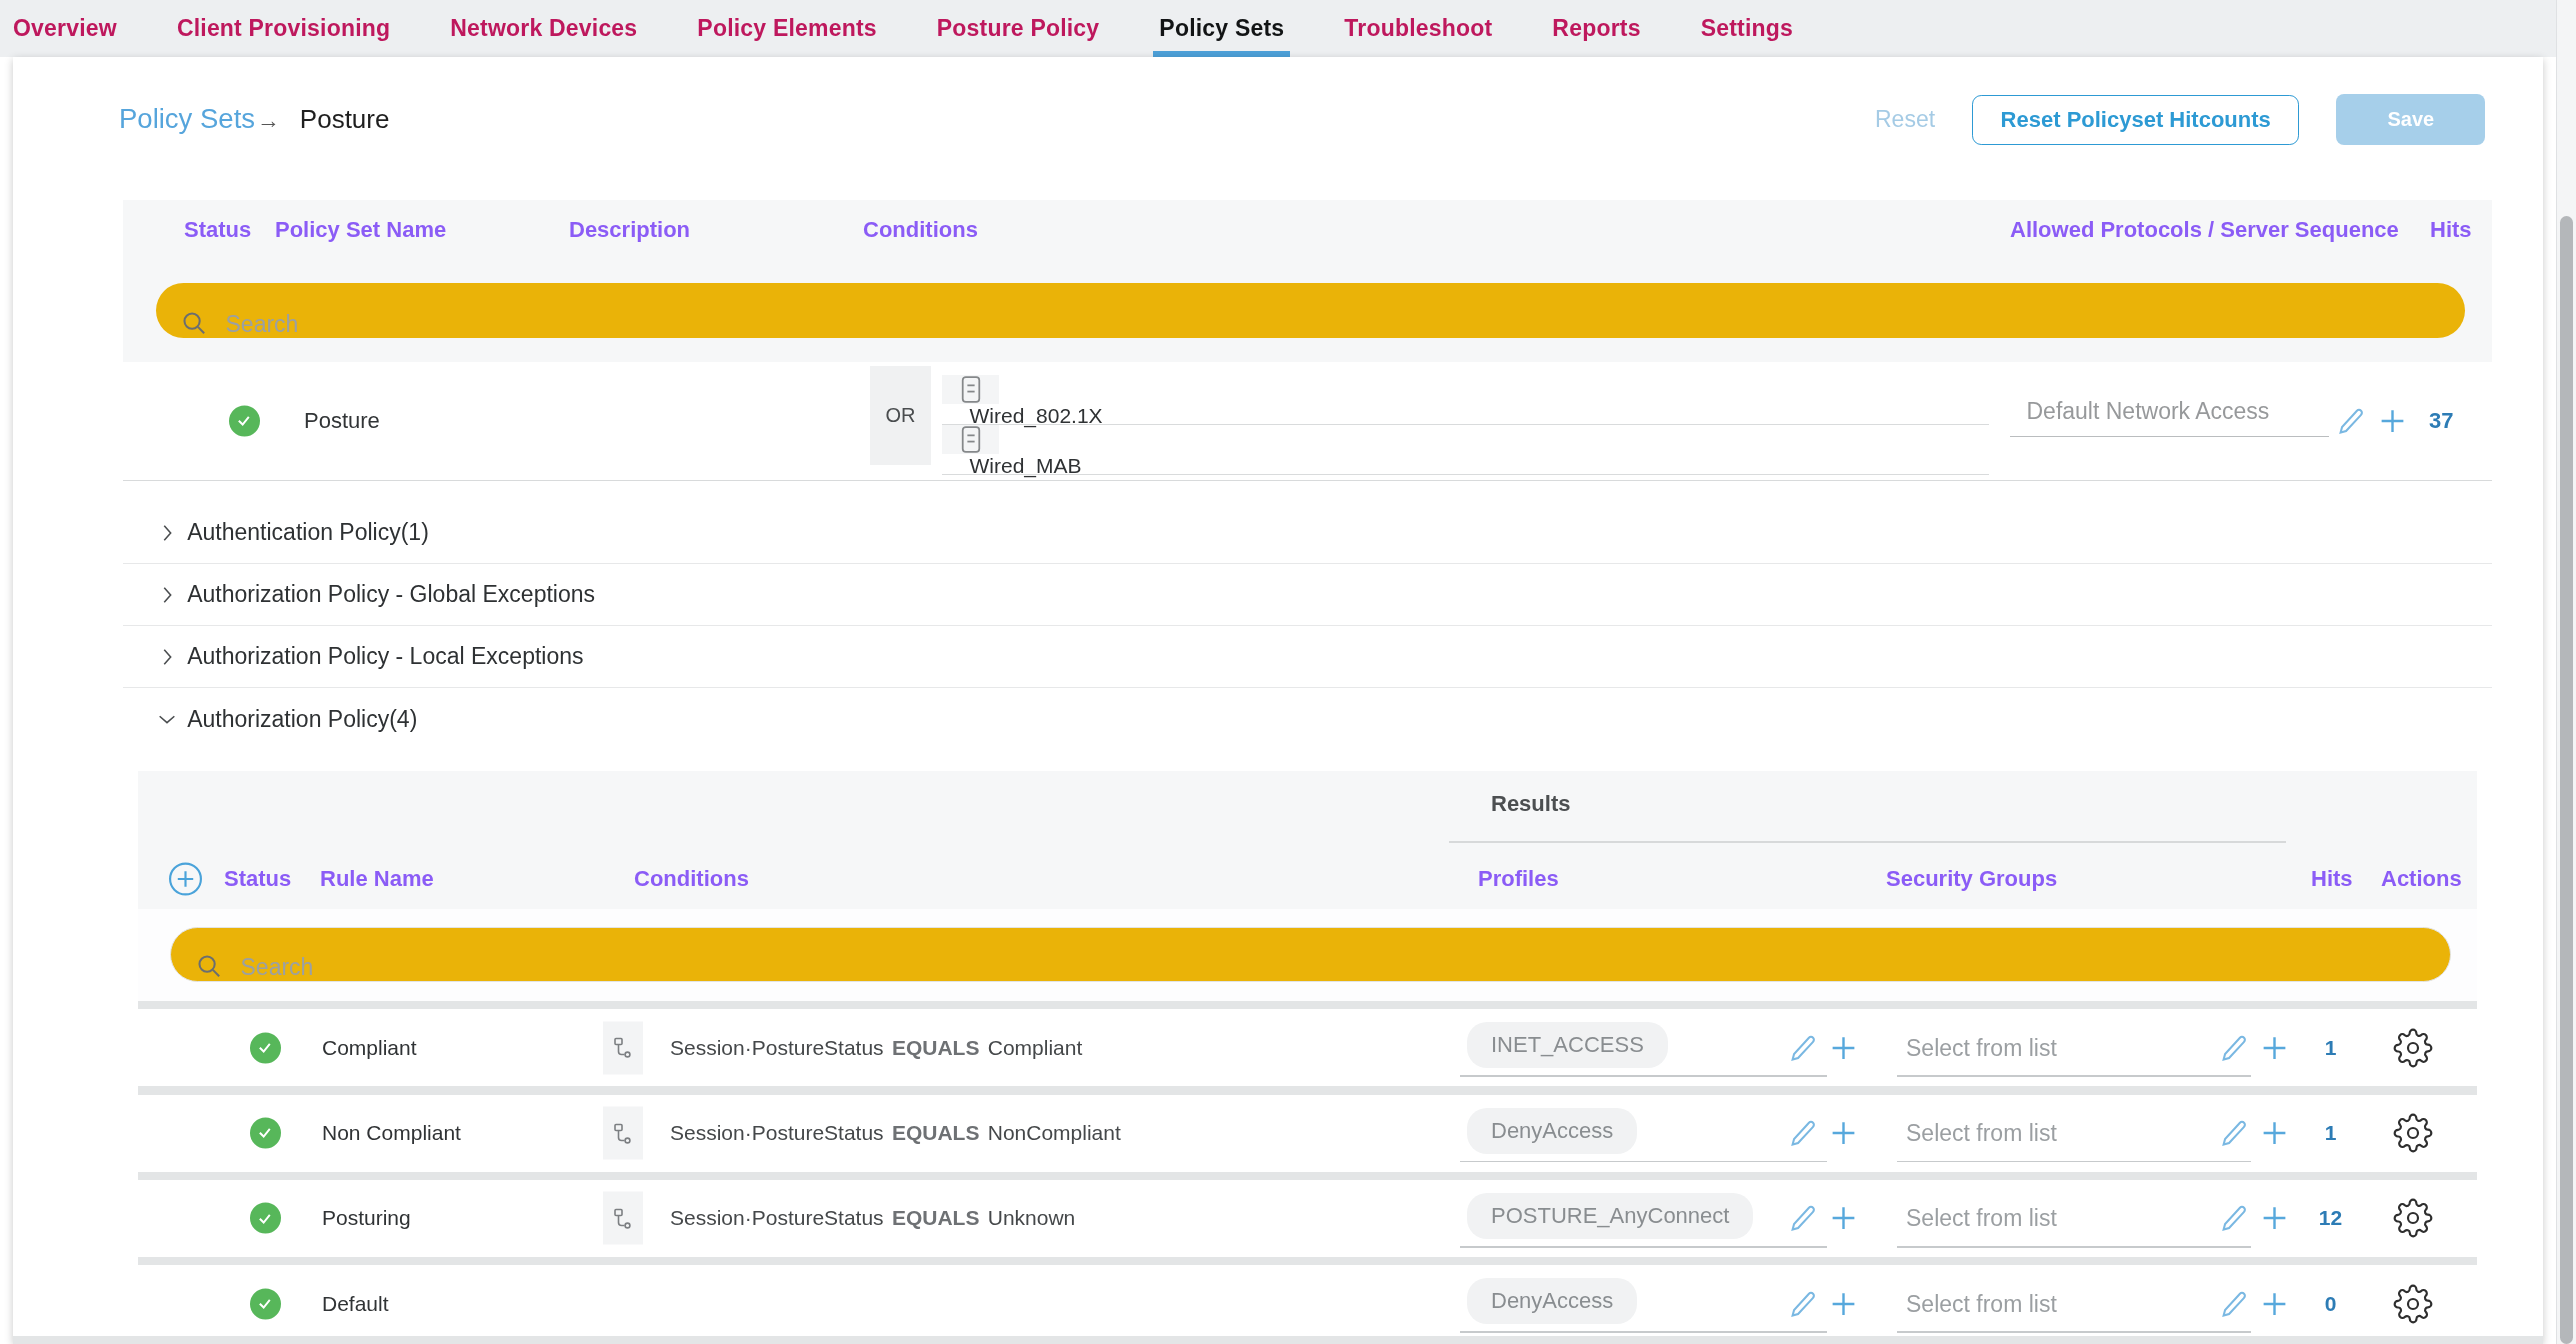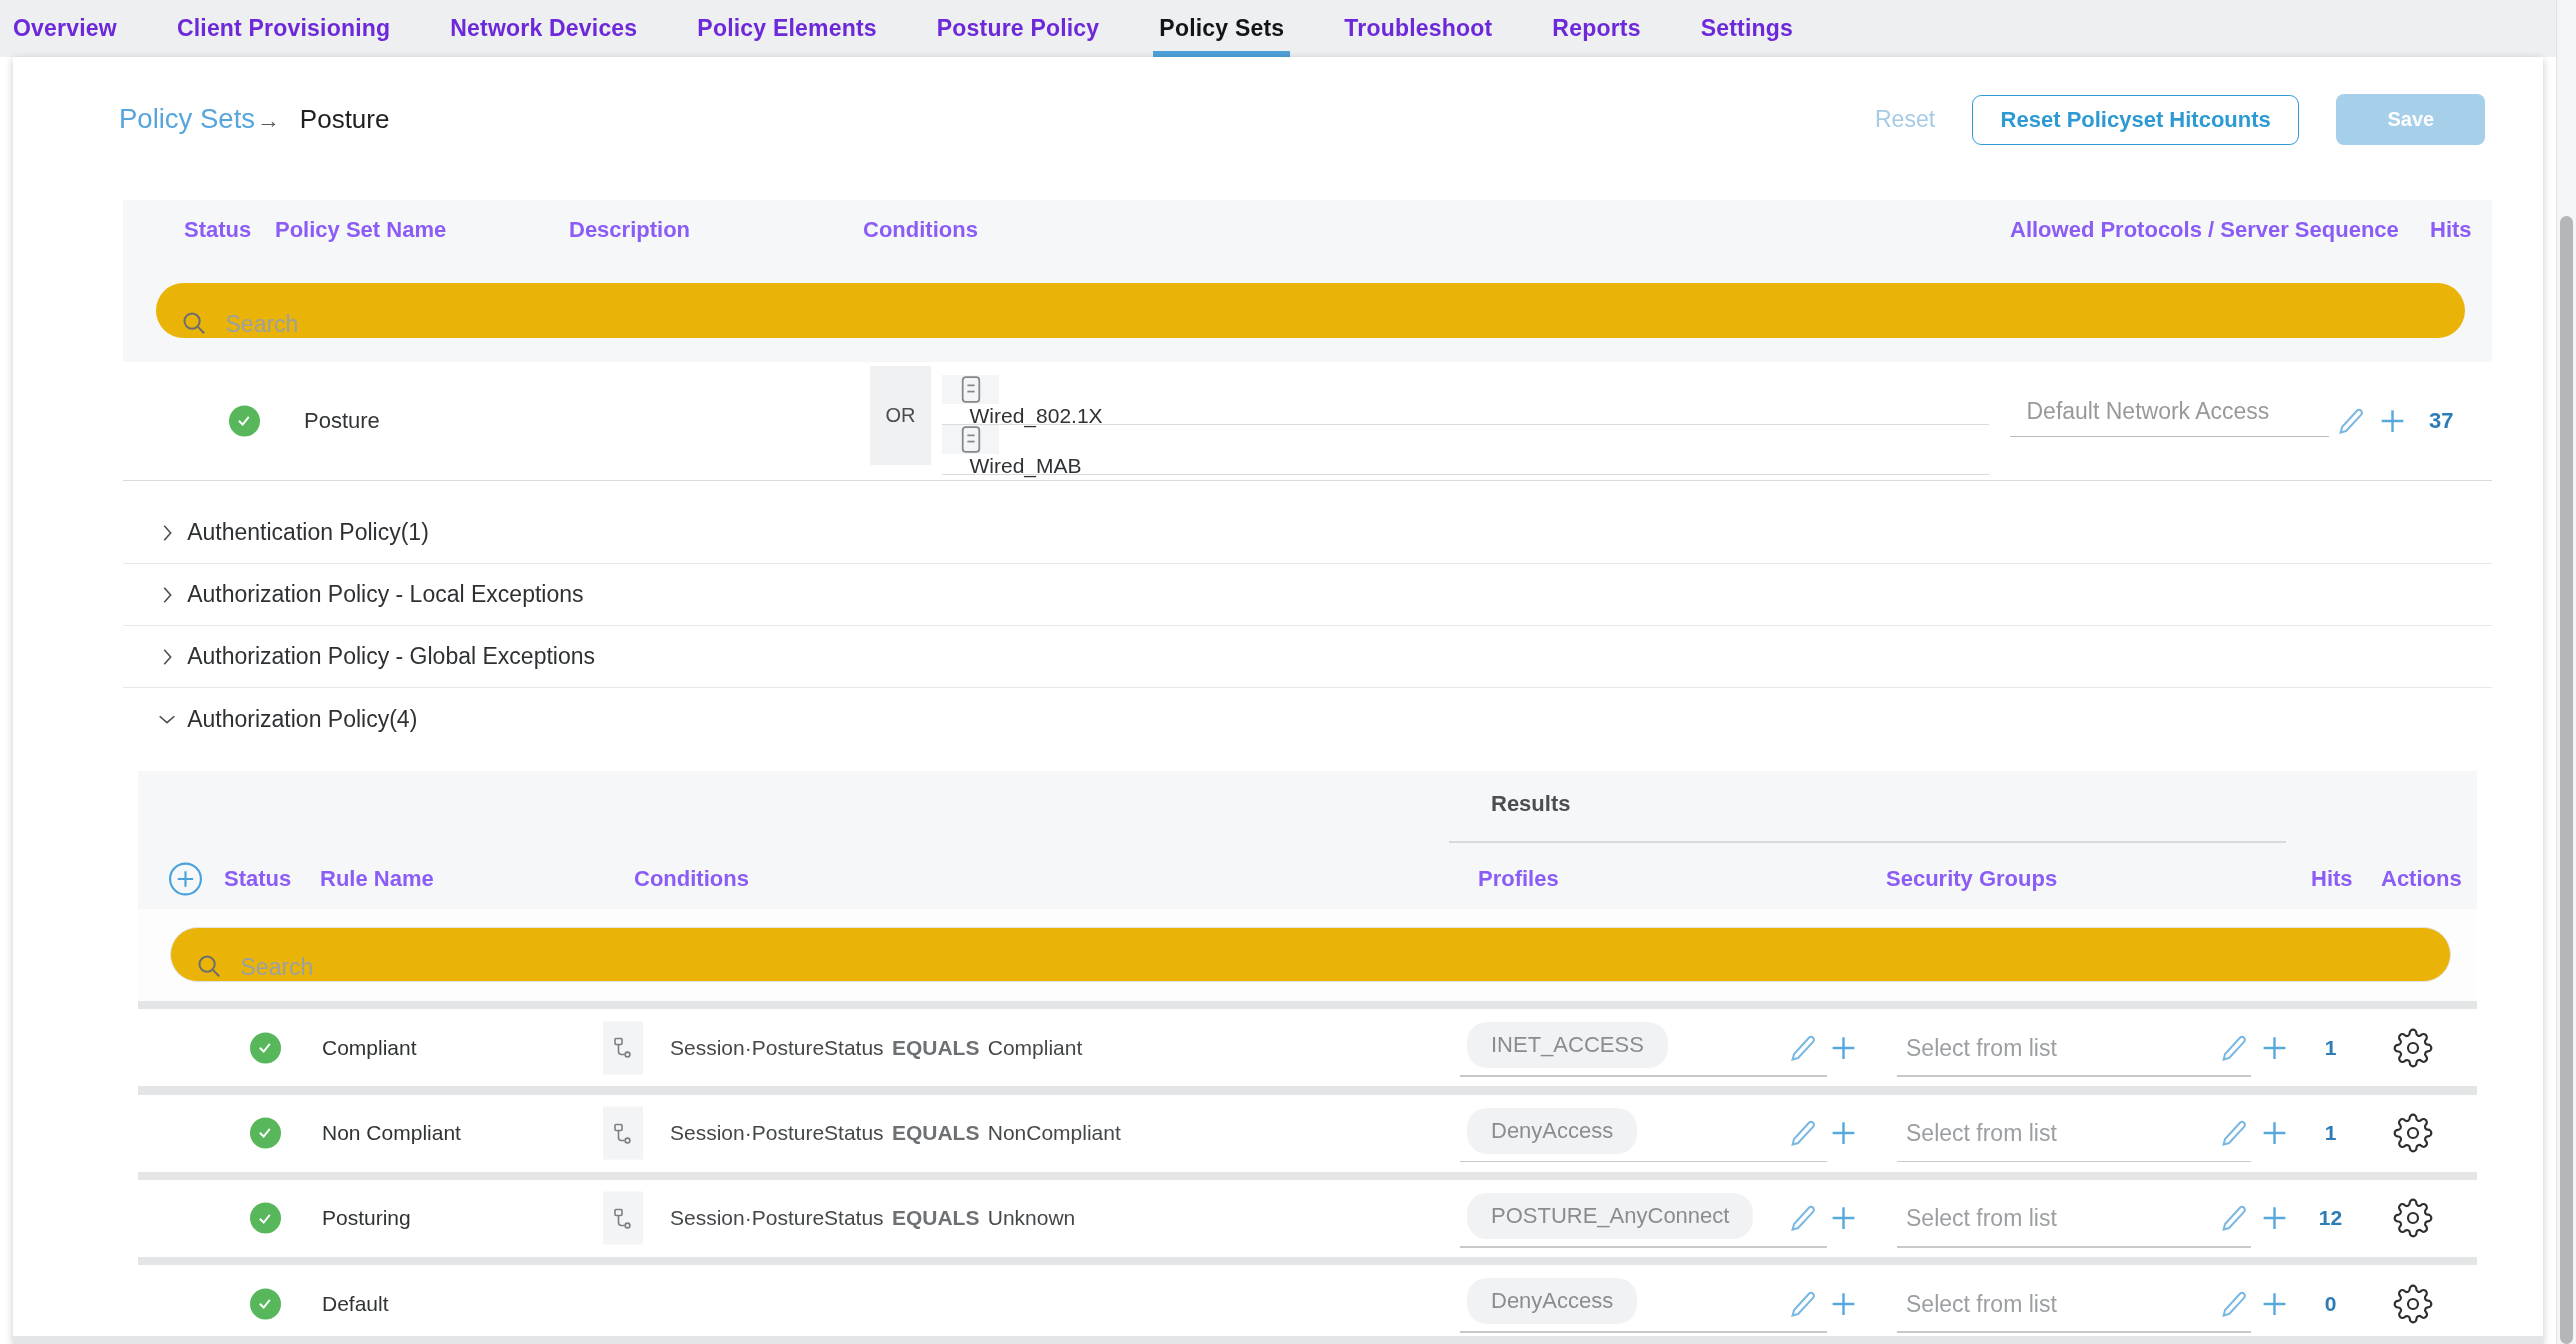--- a/index.html
+++ b/index.html
@@ -4,21 +4,21 @@
 <style>
   * { margin:0; padding:0; box-sizing:border-box; }
   html,body { background:#fff; }
   .screen{ position:relative; width:2576px; height:1344px; overflow:hidden;
            font-family:"Liberation Sans", sans-serif; background:#fff; }
 
   
   .topnav{ position:absolute; top:0; left:0; width:2576px; height:57px;
            background:#edeff1; display:flex; align-items:stretch; padding-left:13px; }
   .tab{ display:flex; align-items:center; padding:0 30px; font-size:23px; font-weight:700;
-        color:#6d28d9; cursor:pointer; position:relative; letter-spacing:0.2px; }
+        color:#be185d; cursor:pointer; position:relative; letter-spacing:0.2px; }
   .tab:first-child{ padding-left:0; }
   .tab.active{ color:#121415; }
   .tab.active::after{ content:""; position:absolute; left:24px; right:24px; bottom:0; height:6.4px; background:#4da0d8; }
   .tab:first-child.active::after{ left:0; }
 
   
   .sb-track{ position:absolute; top:0; right:0; width:20px; height:1344px; background:#f4f5f6; border-left:0.9px solid #dfe1e3; }
   .sb-thumb{ position:absolute; left:2.8px; width:13px; top:216px; height:1128px; background:#b4b7ba; border-radius:7.3px; }
 
   
@@ -216,29 +216,29 @@
           </svg>
         </span>
         <span class="section-label">Authentication Policy(1)</span>
       </div>
       <div class="section-row">
         <span>
           <svg width="22" height="22" viewBox="0 0 24 24" fill="none" stroke="#4a4d4f" stroke-width="1.7">
             <polyline points="9,4 16,12 9,20"></polyline>
           </svg>
         </span>
-        <span class="section-label">Authorization Policy - Local Exceptions</span>
+        <span class="section-label">Authorization Policy - Global Exceptions</span>
       </div>
       <div class="section-row">
         <span>
           <svg width="22" height="22" viewBox="0 0 24 24" fill="none" stroke="#4a4d4f" stroke-width="1.7">
             <polyline points="9,4 16,12 9,20"></polyline>
           </svg>
         </span>
-        <span class="section-label">Authorization Policy - Global Exceptions</span>
+        <span class="section-label">Authorization Policy - Local Exceptions</span>
       </div>
       <div class="section-row" style="border-bottom:none;">
         <span>
           <svg width="22" height="22" viewBox="0 0 24 24" fill="none" stroke="#4a4d4f" stroke-width="1.7">
             <polyline points="4,9 12,16 20,9"></polyline>
           </svg>
         </span>
         <span class="section-label">Authorization Policy(4)</span>
       </div>
     </div>

